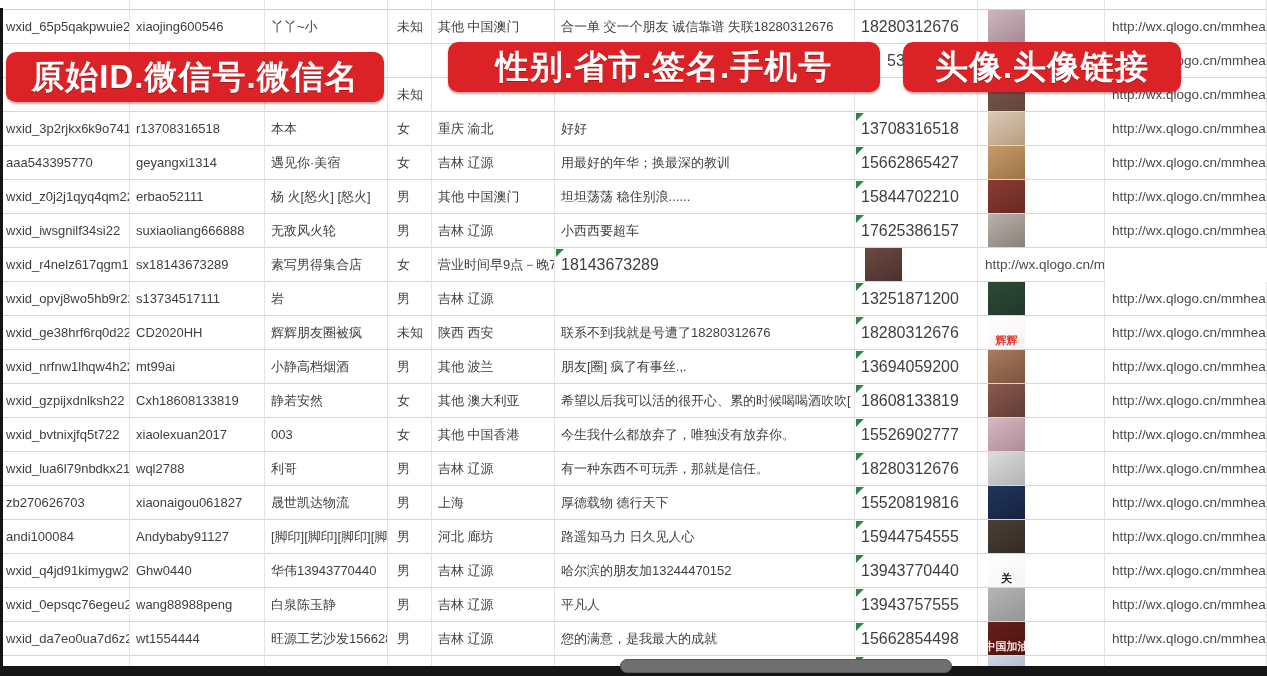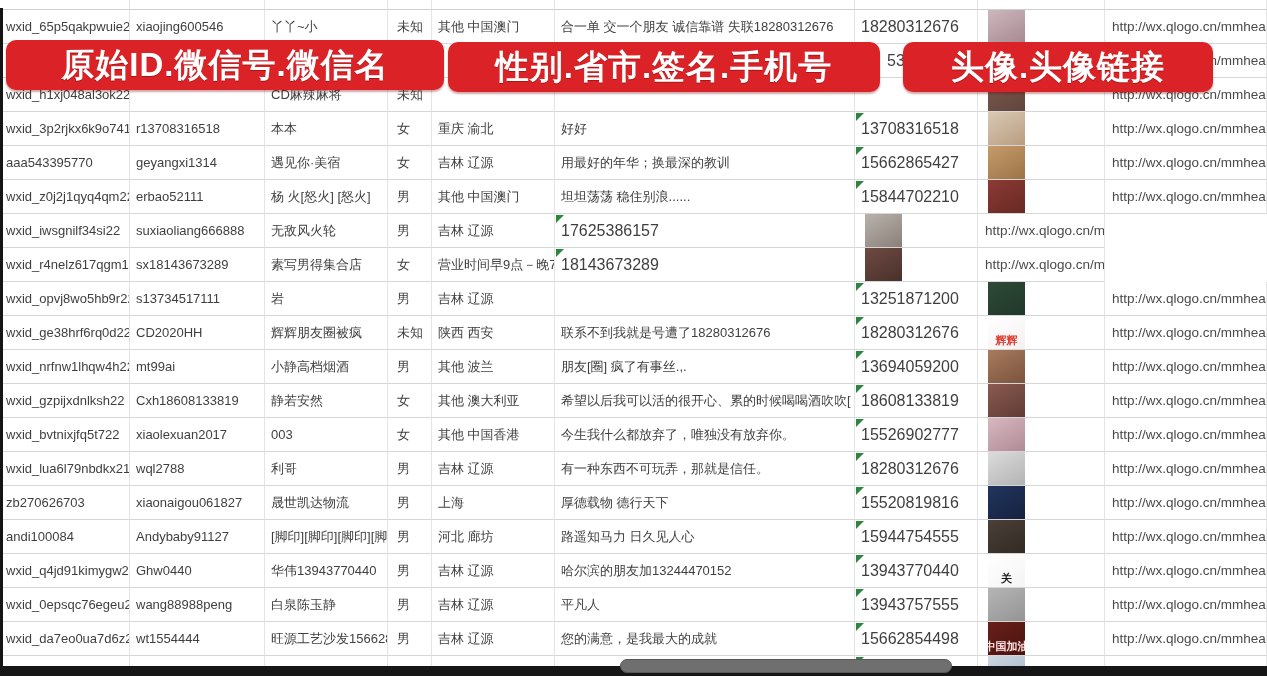--- a/index.html
+++ b/index.html
@@ -31,23 +31,23 @@
   }
   .avatar span{font-size:11px;font-weight:700;line-height:12px;}
   
   .banner{
     position:absolute;background:#da2227;color:#ffffff;border-radius:10px;
     display:flex;align-items:center;justify-content:center;
     font-size:33px;font-weight:700;letter-spacing:1px;
     box-shadow:0 2px 2px rgba(120,0,0,.35);
     text-shadow:0 1px 0 rgba(140,10,10,.6);
   }
-  #banner1{left:6px;top:40px;width:438px;height:50px;text-align:center;}
+  #banner1{left:6px;top:52px;width:378px;height:50px;text-align:center;}
   #banner2{left:448px;top:42px;width:432px;height:50px;}
-  #banner3{left:903px;top:42px;width:310px;height:50px;}
+  #banner3{left:903px;top:42px;width:278px;height:50px;}
   
   #left-edge{position:absolute;left:0;top:8px;width:3px;height:660px;background:#141414;}
   #bottom-bar{position:absolute;left:0;top:666px;width:1267px;height:10px;background:#161616;}
   #scroll-thumb{
     position:absolute;left:620px;top:659px;width:332px;height:14px;
     background:#6f6f6f;border:1px solid #585858;border-radius:7px;box-sizing:border-box;
   }
 </style>
 </head>
 <body>
@@ -161,20 +161,21 @@
       </div>
       <div class="cell url">http://wx.qlogo.cn/mmhead</div>
     </div>
 
     <div class="row">
       <div class="cell wxid">wxid_iwsgnilf34si22</div>
       <div class="cell account">suxiaoliang666888</div>
       <div class="cell wname">无敌风火轮</div>
       <div class="cell gender">男</div>
       <div class="cell region">吉林 辽源</div>
+      <div class="cell sig">小西西要超车</div>
       <div class="cell phone tri">17625386157</div>
       <div class="cell avatarc">
         <div class="avatar" style="background: linear-gradient(150deg, rgb(185, 178, 172), rgb(125, 115, 107));">
             <span style="color: transparent;"></span>
           </div>
       </div>
       <div class="cell url">http://wx.qlogo.cn/mmhead</div>
     </div>
 
     <div class="row">

